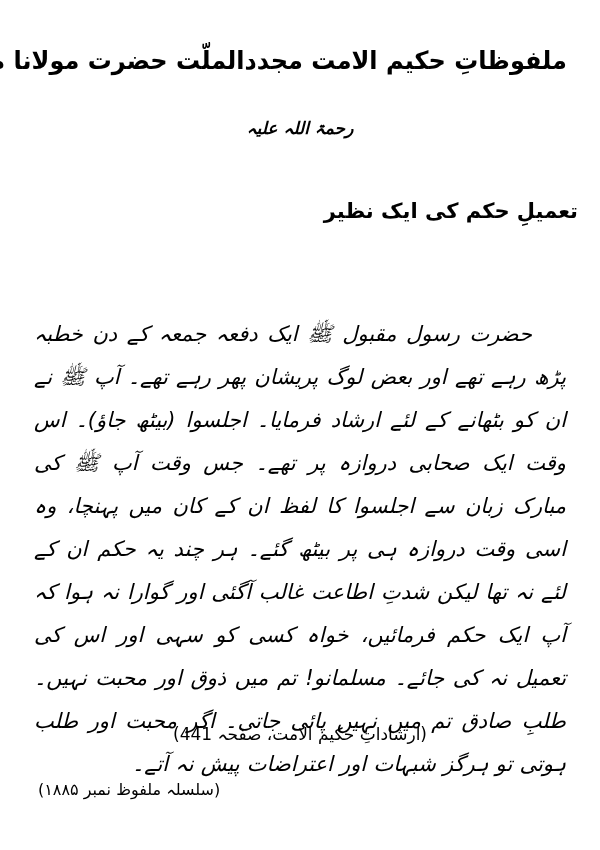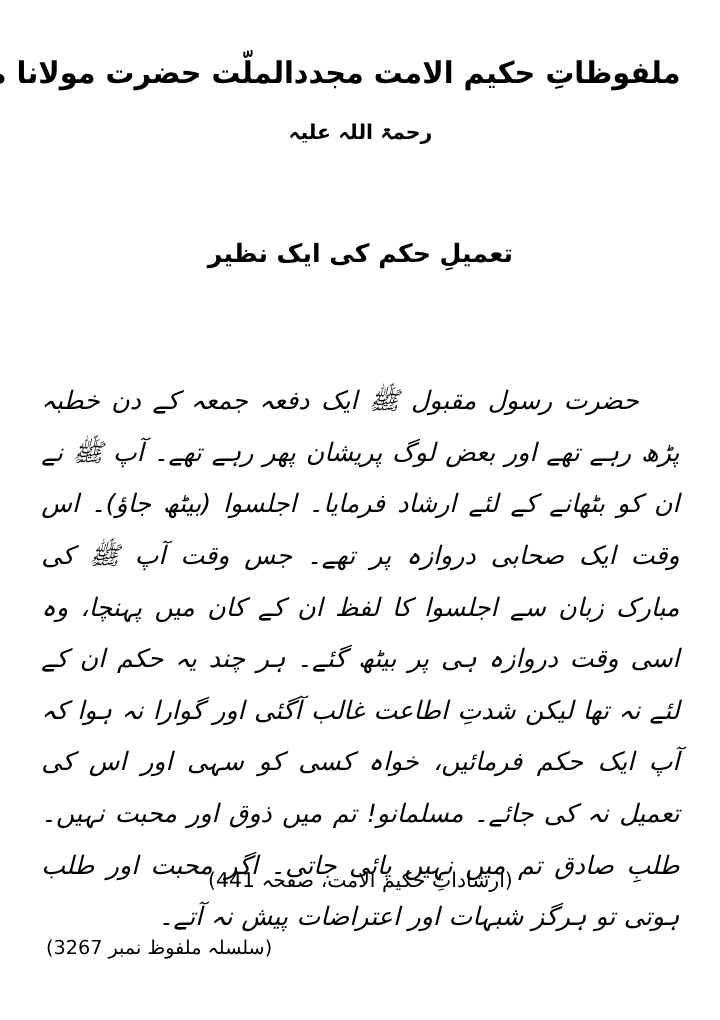--- a/index.html
+++ b/index.html
@@ -40,35 +40,36 @@
     line-height: 1.55;
     letter-spacing: 0px;
     direction: rtl;
     unicode-bidi: isolate;
     white-space: nowrap;
     transform: scaleX(0.96);
     transform-origin: center;
   }
 
   .doc-honorific {
-    margin-top: 18px;
+    margin-top: 35px;
     font-size: 17px;
     font-weight: 700;
     line-height: 1.5;
     direction: rtl;
     unicode-bidi: isolate;
+    font-style: italic;
   }
 
   
   .subtitle-block {
     position: absolute;
     top: 196px;
     left: 22px;
     right: 22px;
-    text-align: center;
+    text-align: right;
   }
 
   .doc-subtitle {
     font-size: 21px;
     font-weight: 700;
     line-height: 1.5;
     direction: rtl;
     unicode-bidi: isolate;
   }
 
@@ -132,15 +133,15 @@
   <div class="subtitle-block">
     <div class="doc-subtitle">تعمیلِ حکم کی ایک نظیر</div>
   </div>
 
   <div class="body-block">
     <p class="body-paragraph">حضرت رسول مقبول ﷺ ایک دفعہ جمعہ کے دن خطبہ پڑھ رہے تھے اور بعض لوگ پریشان پھر رہے تھے۔ آپ ﷺ نے ان کو بٹھانے کے لئے ارشاد فرمایا۔ اجلسوا (بیٹھ جاؤ)۔ اس وقت ایک صحابی دروازہ پر تھے۔ جس وقت آپ ﷺ کی مبارک زبان سے اجلسوا کا لفظ ان کے کان میں پہنچا، وہ اسی وقت دروازہ ہی پر بیٹھ گئے۔ ہر چند یہ حکم ان کے لئے نہ تھا لیکن شدتِ اطاعت غالب آگئی اور گوارا نہ ہوا کہ آپ ایک حکم فرمائیں، خواہ کسی کو سہی اور اس کی تعمیل نہ کی جائے۔ مسلمانو! تم میں ذوق اور محبت نہیں۔ طلبِ صادق تم میں نہیں پائی جاتی۔ اگر محبت اور طلب ہوتی تو ہرگز شبہات اور اعتراضات پیش نہ آتے۔</p>
   </div>
 
   <div class="citation-source">(ارشاداتِ حکیم الامت، صفحہ 441)</div>
 
-  <div class="citation-series">(سلسلہ ملفوظ نمبر 3267)</div>
+  <div class="citation-series">(سلسلہ ملفوظ نمبر ۱۸۸۵)</div>
 
 </div>
 
 </body></html>

